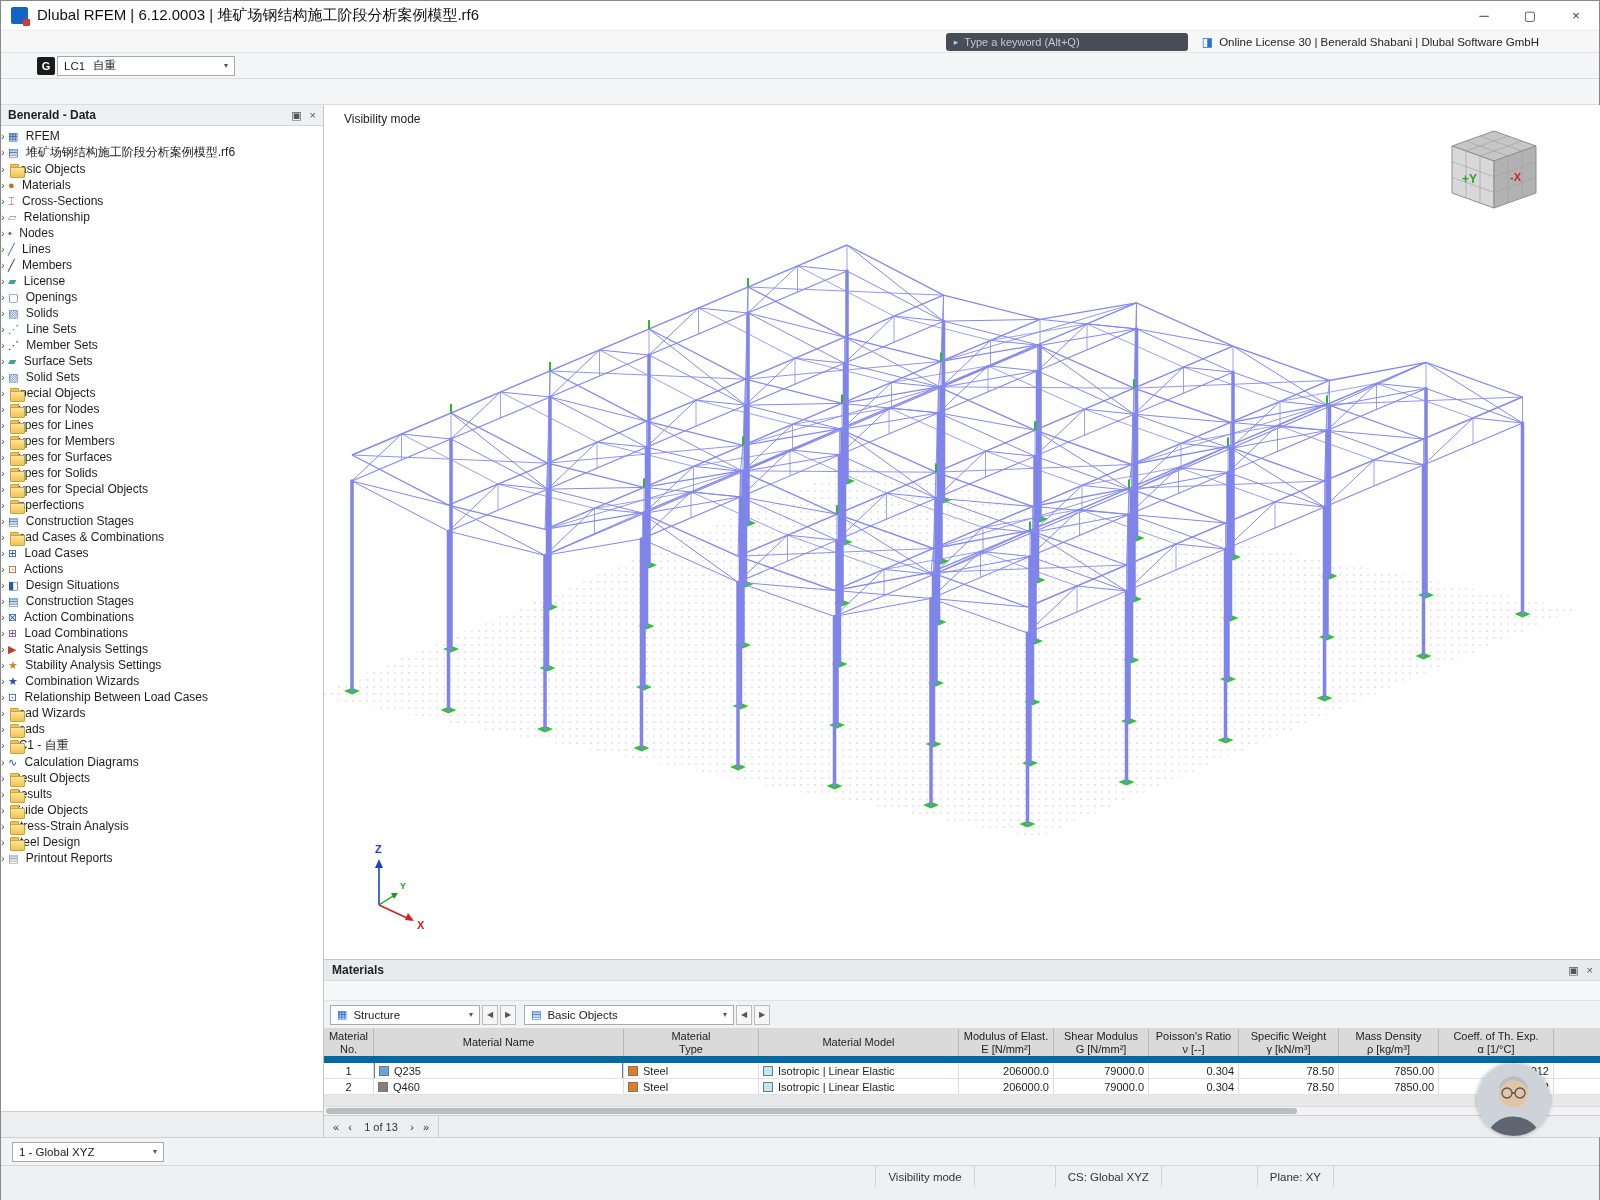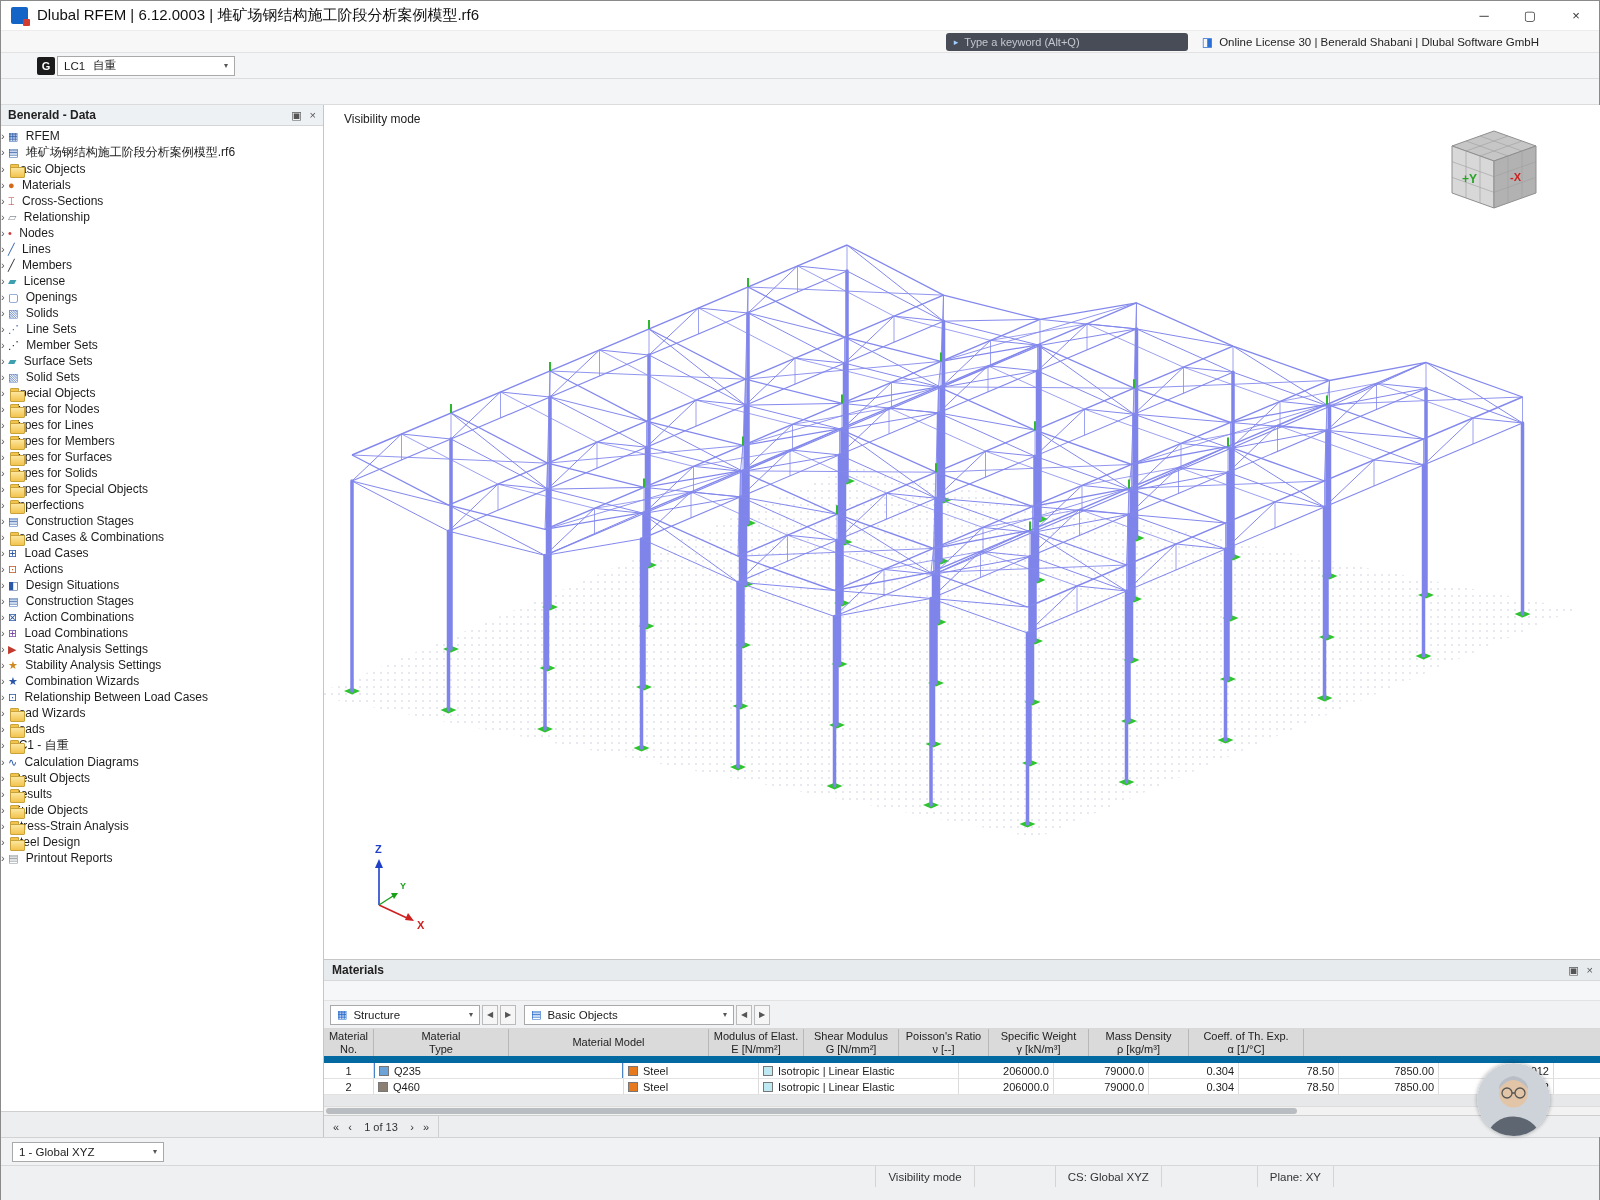--- a/index.html
+++ b/index.html
@@ -989,20 +989,24 @@
           <span></span>
           <span></span>
         </div>
     </div>
     <div class="mat-table">
       <div class="hdr">
         <div class="hcell c0">
             <span>Material</span>
             <span>No.</span>
           </div>
+        <div class="hcell c1">
+            <span>Material Name</span>
+            <span></span>
+          </div>
         <div class="hcell c2">
             <span>Material</span>
             <span>Type</span>
           </div>
         <div class="hcell c3">
             <span>Material Model</span>
             <span></span>
           </div>
         <div class="hcell c4">
             <span>Modulus of Elast.</span>

